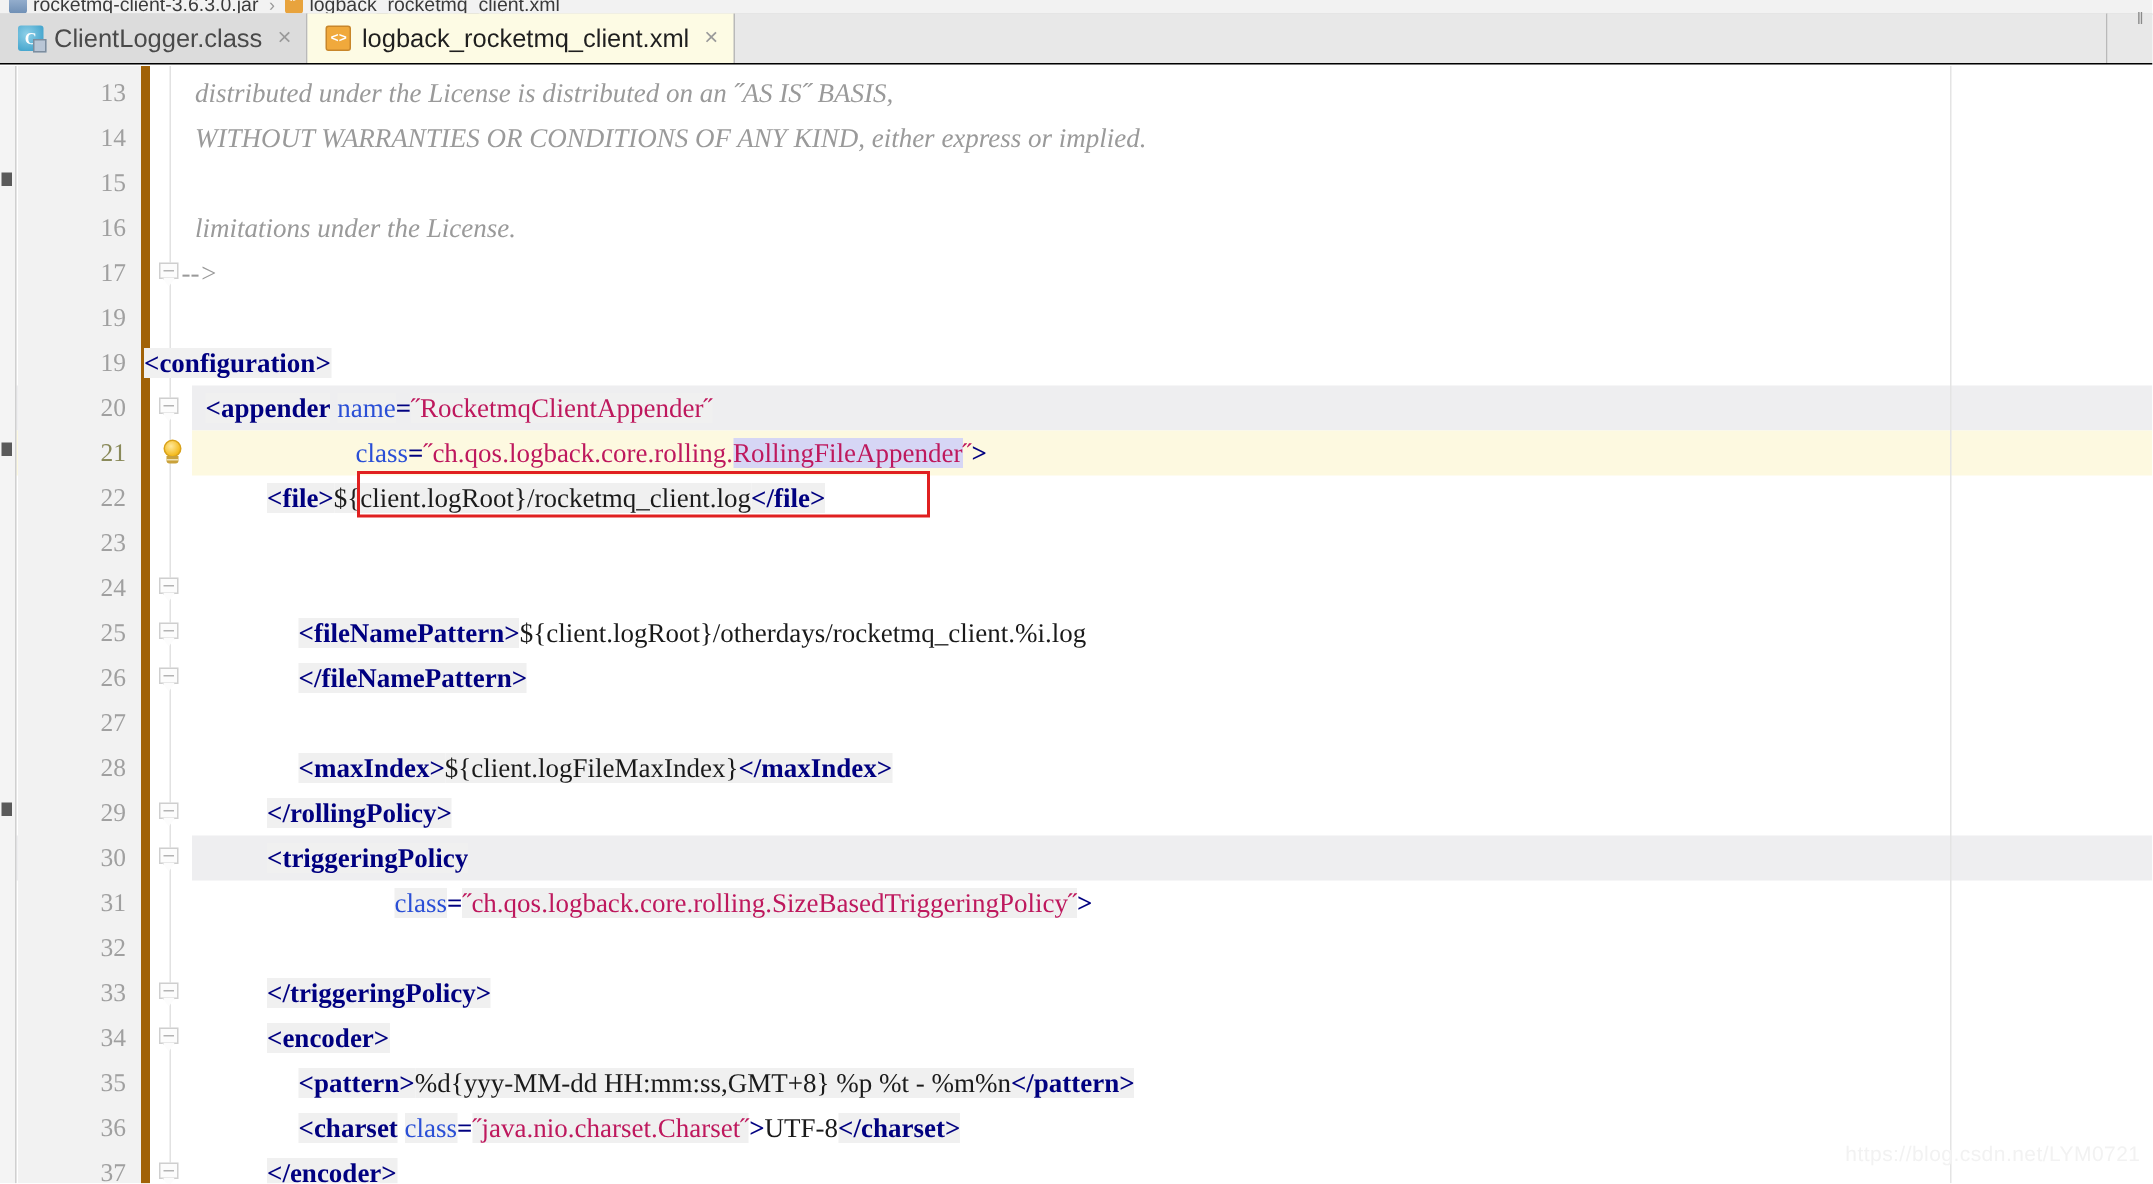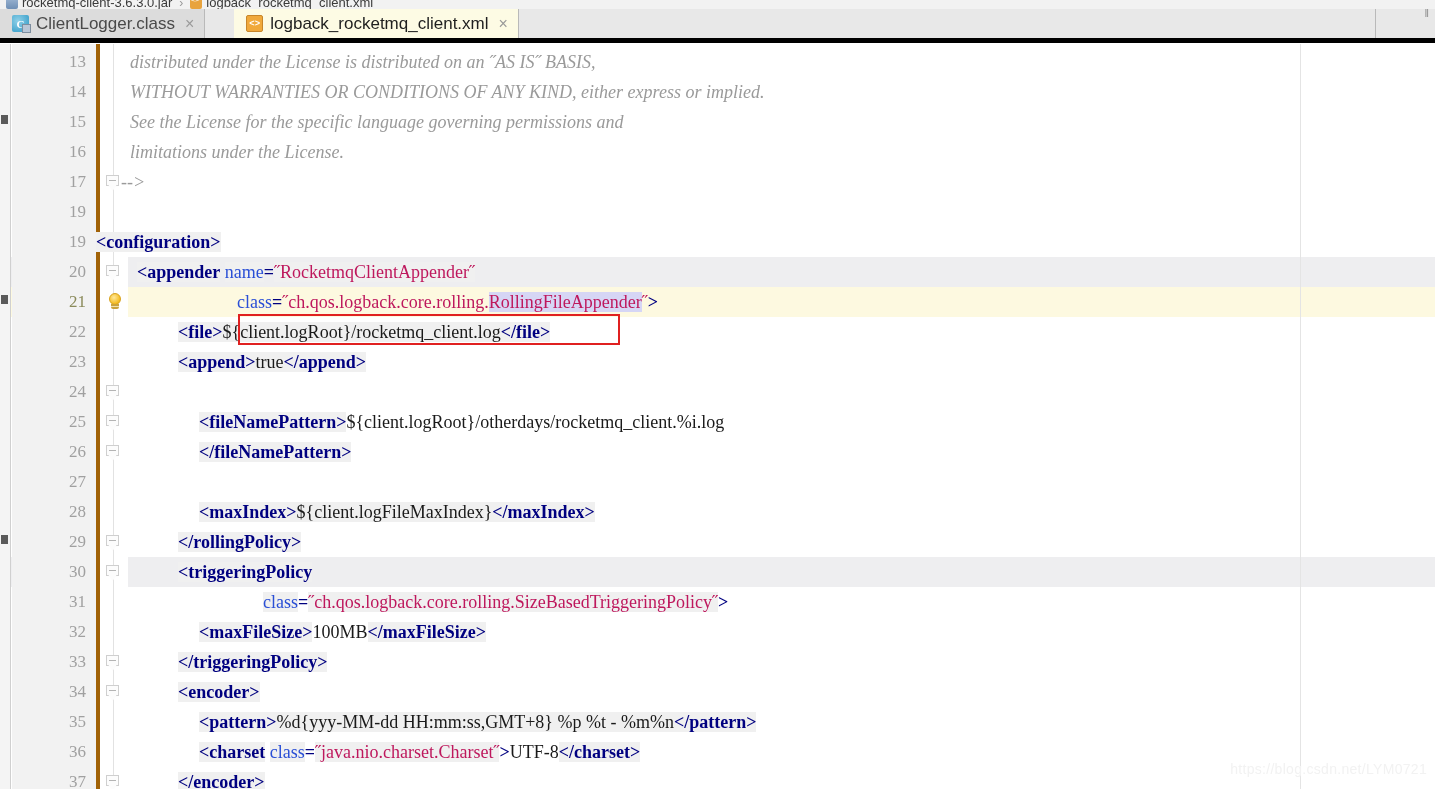--- a/index.html
+++ b/index.html
@@ -37,22 +37,22 @@
   .bc-ico.xml::after {
     content: "<>"; position: absolute; left: 0; top: -2px;
     font-size: 8px; color: #fff; font-family: "Liberation Mono", monospace;
   }
 
   
   .tabbar {
     position: absolute; left: 0; top: 9px;
     width: 1435px; height: 34px;
     background: #e8e8e8;
-    border-bottom: 5px solid #000000;
-    display: flex; align-items: stretch; gap: 29px;
+    border-bottom: 1px solid #000000;
+    display: flex; align-items: stretch;
   }
   .tab {
     display: flex; align-items: center; gap: 7px;
     padding: 0 10px 0 12px;
     font-size: 17px;
     color: #2b2b2b;
     border-right: 1px solid #b9b9b9;
     cursor: default;
     white-space: nowrap;
   }
@@ -95,21 +95,21 @@
     position: absolute; left: 0; top: 0; width: 11px; height: 745px;
     background: #f4f4f4; border-right: 1px solid #d0d0d0;
   }
   .annot-mark {
     position: absolute; left: 1px; width: 7px; height: 9px; background: #5a5a5a;
   }
   .gutter {
     position: absolute; left: 12px; top: 0;
     width: 88px; height: 745px;
     background: #f2f2f2;
-    border-right: 4px solid #a16207;
+    border-right: 6px solid #a16207;
   }
   .foldcol {
     position: absolute; left: 100px; top: 0;
     width: 28px; height: 745px;
     background: #ffffff;
   }
   .fold-line {
     position: absolute; left: 13px; top: 0; width: 1px; height: 745px;
     background: #e2e2e2;
   }
@@ -320,36 +320,33 @@
         <div class="foldmark" style="top: 731px;">
           <span class="box"></span>
           <span class="tip"></span>
         </div>
       </div>
 
     <div class="codearea">
       <div class="margin-guide"></div>
     <div class="cl" style="top: 3px; left: 2px;"><span class="cmt">distributed under the License is distributed on an ˝AS IS˝ BASIS,</span></div>
         <div class="cl" style="top: 33px; left: 2px;"><span class="cmt">WITHOUT WARRANTIES OR CONDITIONS OF ANY KIND, either express or implied.</span></div>
-        <div class="cl" style="top: 63px; left: 2px;"><span class="cmt">See the License for the specific language governing permissions and</span></div>
         <div class="cl" style="top: 93px; left: 2px;"><span class="cmt">limitations under the License.</span></div>
         <div class="cl" style="top: 123px; left: -7px;"><span class="cmt">--&gt;</span></div>
         <div class="cl" style="top: 153px; left: 2px;"></div>
         <div class="cl" style="top: 183px; left: -32px;"><span class="tag seg">&lt;configuration&gt;</span></div>
         <div class="cl" style="top: 213px; left: 9px;"><span class="tag seg">&lt;appender</span><span class="txt"> </span><span class="attr seg">name</span><span class="tag">=</span><span class="val seg">˝RocketmqClientAppender˝</span></div>
         <div class="cl" style="top: 243px; left: 109px;"><span class="attr">class</span><span class="tag">=</span><span class="val">˝ch.qos.logback.core.rolling.</span><span class="val hl-search">RollingFileAppender</span><span class="val">˝</span><span class="tag">&gt;</span></div>
         <div class="cl" style="top: 273px; left: 50px;"><span class="tag seg">&lt;file&gt;</span><span class="txt seg">${client.logRoot}/rocketmq_client.log</span><span class="tag seg">&lt;/file&gt;</span></div>
-        <div class="cl" style="top: 303px; left: 50px;"><span class="tag seg">&lt;append&gt;</span><span class="txt seg">true</span><span class="tag seg">&lt;/append&gt;</span></div>
         <div class="cl" style="top: 363px; left: 71px;"><span class="tag seg">&lt;fileNamePattern&gt;</span><span class="txt">${client.logRoot}/otherdays/rocketmq_client.%i.log</span></div>
         <div class="cl" style="top: 393px; left: 71px;"><span class="tag seg">&lt;/fileNamePattern&gt;</span></div>
         <div class="cl" style="top: 453px; left: 71px;"><span class="tag seg">&lt;maxIndex&gt;</span><span class="txt seg">${client.logFileMaxIndex}</span><span class="tag seg">&lt;/maxIndex&gt;</span></div>
         <div class="cl" style="top: 483px; left: 50px;"><span class="tag seg">&lt;/rollingPolicy&gt;</span></div>
         <div class="cl" style="top: 513px; left: 50px;"><span class="tag seg">&lt;triggeringPolicy</span></div>
         <div class="cl" style="top: 543px; left: 135px;"><span class="attr seg">class</span><span class="tag">=</span><span class="val seg">˝ch.qos.logback.core.rolling.SizeBasedTriggeringPolicy˝</span><span class="tag">&gt;</span></div>
-        <div class="cl" style="top: 573px; left: 71px;"><span class="tag seg">&lt;maxFileSize&gt;</span><span class="txt">100MB</span><span class="tag seg">&lt;/maxFileSize&gt;</span></div>
         <div class="cl" style="top: 603px; left: 50px;"><span class="tag seg">&lt;/triggeringPolicy&gt;</span></div>
         <div class="cl" style="top: 633px; left: 50px;"><span class="tag seg">&lt;encoder&gt;</span></div>
         <div class="cl" style="top: 663px; left: 71px;"><span class="tag seg">&lt;pattern&gt;</span><span class="txt seg">%d{yyy-MM-dd HH:mm:ss,GMT+8} %p %t - %m%n</span><span class="tag seg">&lt;/pattern&gt;</span></div>
         <div class="cl" style="top: 693px; left: 71px;"><span class="tag seg">&lt;charset</span><span class="txt"> </span><span class="attr seg">class</span><span class="tag">=</span><span class="val seg">˝java.nio.charset.Charset˝</span><span class="tag">&gt;</span><span class="txt">UTF-8</span><span class="tag seg">&lt;/charset&gt;</span></div>
         <div class="cl" style="top: 723px; left: 50px;"><span class="tag seg">&lt;/encoder&gt;</span></div>
       </div>
 
     <div class="watermark">https://blog.csdn.net/LYM0721</div>
   <div class="bulb" style="top: 247px;">
         <span class="glass"></span>

